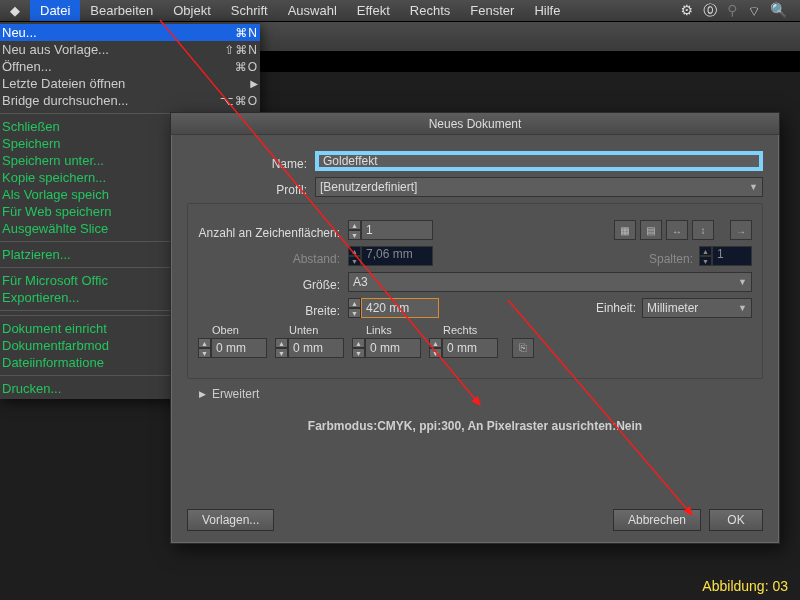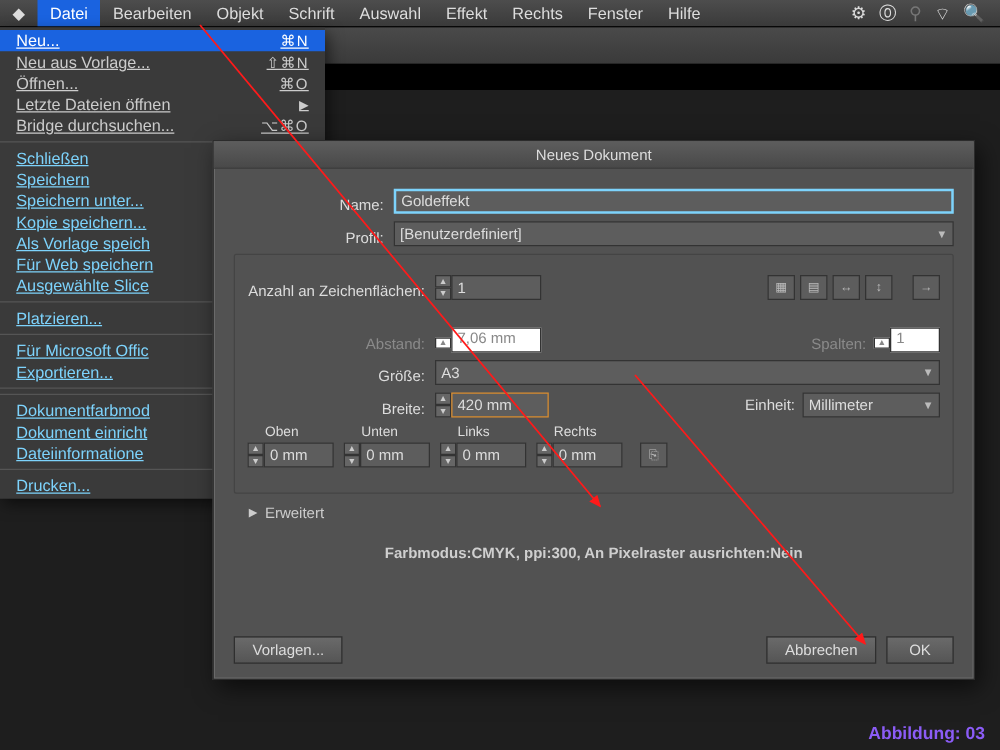--- a/index.html
+++ b/index.html
@@ -8,51 +8,51 @@
   
   .menubar { height: 22px; background: linear-gradient(#4d4d4d,#3a3a3a); display: flex; align-items: center; color: #ddd; font-size: 13px; border-bottom: 1px solid #000; }
   .menubar .menu-item { padding: 0 10px; height: 100%; display: flex; align-items: center; cursor: default; }
   .menubar .menu-item.active { background: #1a63e0; color: #fff; }
   .menubar .spacer { flex: 1; }
   .menubar .status { display: flex; gap: 10px; padding-right: 12px; color: #ddd; font-size: 14px; }
   .menubar .status span { display: inline-block; }
 
   
   .dropdown { position: absolute; left: 0; top: 22px; width: 260px; background: #3a3a3a; color: #ccc; font-size: 13px; box-shadow: 2px 4px 12px rgba(0,0,0,.6); z-index: 5; padding: 2px 0; }
-  .dropdown .dd-item { display: flex; align-items: center; justify-content: space-between; padding: 2px 13px; height: 17px; text-decoration: underline; }
+  .dropdown .dd-item { display: flex; align-items: center; justify-content: space-between; padding: 2px 2px; height: 17px; }
   .dropdown .dd-item.highlight { background: #1a63e0; color: #fff; }
-  .dropdown .dd-item.disabled { color: #7dd3fc; }
+  .dropdown .dd-item.disabled { color: #22c55e; }
   .dropdown .dd-item .shortcut { font-size: 12px; letter-spacing: 1px; }
   .dropdown .dd-sep { height: 1px; background: #555; margin: 4px 0; }
   .dropdown .dd-item .arrow { font-size: 10px; }
 
   
   .app-canvas { position: absolute; left: 0; top: 22px; right: 0; bottom: 0; background: #1e1e1e; }
   .app-toolbar { height: 30px; background: linear-gradient(#4a4a4a,#3a3a3a); border-bottom: 1px solid #000; }
   .dark-strip { position: absolute; left: 0; right:0; top: 52px; height: 20px; background:#000; }
 
   
   .dialog { position: absolute; left: 170px; top: 112px; width: 610px; height: 432px; background: #525252; border: 1px solid #2b2b2b; box-shadow: 0 0 0 1px #6a6a6a inset, 4px 6px 18px rgba(0,0,0,.6); z-index: 10; font-size: 12px; color: #ddd; }
   .dialog .titlebar { height: 22px; background: linear-gradient(#5d5d5d,#494949); text-align: center; line-height: 22px; font-size: 12px; color: #ddd; border-bottom: 1px solid #3a3a3a; }
 
   .dialog .content { padding: 10px 16px 8px 16px; position: relative; }
   .row { display: flex; align-items: flex-end; margin: 6px 0; }
   .row label { width: 128px; text-align: right; padding-right: 8px; font-size: 12px; }
   .row label.dim { color: #8a8a8a; }
-  .text-input { height: 20px; background: #5d5d5d; border: 2px solid #7dd3fc; color: #ddd; padding: 0 4px; font-size: 12px; }
+  .text-input { height: 20px; background: #5d5d5d; border: 4px solid #7dd3fc; color: #ddd; padding: 0 4px; font-size: 12px; }
   .text-input.name { flex: 1; }
   .select { height: 20px; background: #5d5d5d; border: 1px solid #333; color: #ddd; padding: 0 4px; font-size: 12px; display: flex; align-items: center; justify-content: space-between; flex:1; }
   .select .tri { font-size: 9px; color: #bbb; }
 
   .fieldset { border: 1px solid #444; border-radius: 2px; margin-top: 6px; padding: 10px 10px 14px 10px; position: relative; }
   .stepper { display: flex; align-items: center; }
   .stepper .arrows { width: 13px; height: 20px; display: flex; flex-direction: column; }
   .stepper .arrows span { flex:1; background: #666; border:1px solid #333; display:flex; align-items:center; justify-content:center; font-size:7px; color:#ccc; }
   .stepper input, .stepper .val { width: 72px; height: 20px; background: #5d5d5d; border:1px solid #333; color:#ddd; padding:0 4px; font-size:12px; }
-  .stepper.dim .arrows span, .stepper.dim .val { color:#888; background:#ffffff;margin-top:16px; }
+  .stepper.dim .arrows span, .stepper.dim .val { color:#888; background:#0f172a; }
   .stepper.wide .val, .stepper.wide input { width: 78px; }
 
   .hl-input { border: 1px solid #d98c2e !important; background:#6a6a6a; }
 
   .icon-btn { width: 22px; height: 20px; background:#5d5d5d; border:1px solid #333; display:inline-flex; align-items:center; justify-content:center; font-size:10px; color:#bbb; margin-left:2px; }
   .icon-row { display:flex; gap:2px; }
 
   .small-btn { height: 22px; padding: 0 14px; background: linear-gradient(#6a6a6a,#555); border:1px solid #2f2f2f; color:#ddd; font-size:12px; cursor:default; }
   .buttonbar { position:absolute; left:16px; right:16px; bottom:12px; display:flex; align-items:center; }
   .buttonbar .gap { flex:1; }
@@ -66,21 +66,21 @@
   .bleed-col { display:flex; flex-direction:column; align-items:flex-start; font-size:11px; }
   .bleed-col .head { margin-bottom:2px; padding-left:14px; }
   .bleed-col .stepper input { width:56px; }
   .link-icon { margin-left:6px; }
 
   .unit-row { display:flex; align-items:center; }
   .unit-row .select { flex:none; width:110px; }
 
   
   .overlay { position:absolute; inset:0; pointer-events:none; z-index:20; }
-  .caption { position:absolute; right:12px; bottom:6px; color:#8b5cf6; font-size:14px; font-weight:bold; z-index:25; }
+  .caption { position:absolute; right:12px; bottom:6px; color:#fde047; font-size:14px; font-weight:normal; z-index:25; }
 </style>
 </head>
 <body>
 
 <div class="menubar">
   <div class="menu-item">
       <span>◆</span>
     </div>
   <div class="menu-item active">Datei</div>
   <div class="menu-item">Bearbeiten</div>
@@ -156,24 +156,24 @@
     <div class="dd-sep"></div>
     <div class="dd-item disabled">
       <span>Für Microsoft Offic</span>
     </div>
     <div class="dd-item disabled">
       <span>Exportieren...</span>
     </div>
     <div class="dd-sep"></div>
     <div class="dd-sep"></div>
     <div class="dd-item disabled">
+      <span>Dokument einricht</span>
+    </div>
+    <div class="dd-item disabled">
       <span>Dokumentfarbmod</span>
-    </div>
-    <div class="dd-item disabled">
-      <span>Dokument einricht</span>
     </div>
     <div class="dd-item disabled">
       <span>Dateiinformatione</span>
     </div>
     <div class="dd-sep"></div>
     <div class="dd-item disabled">
       <span>Drucken...</span>
     </div>
   </div>
 

